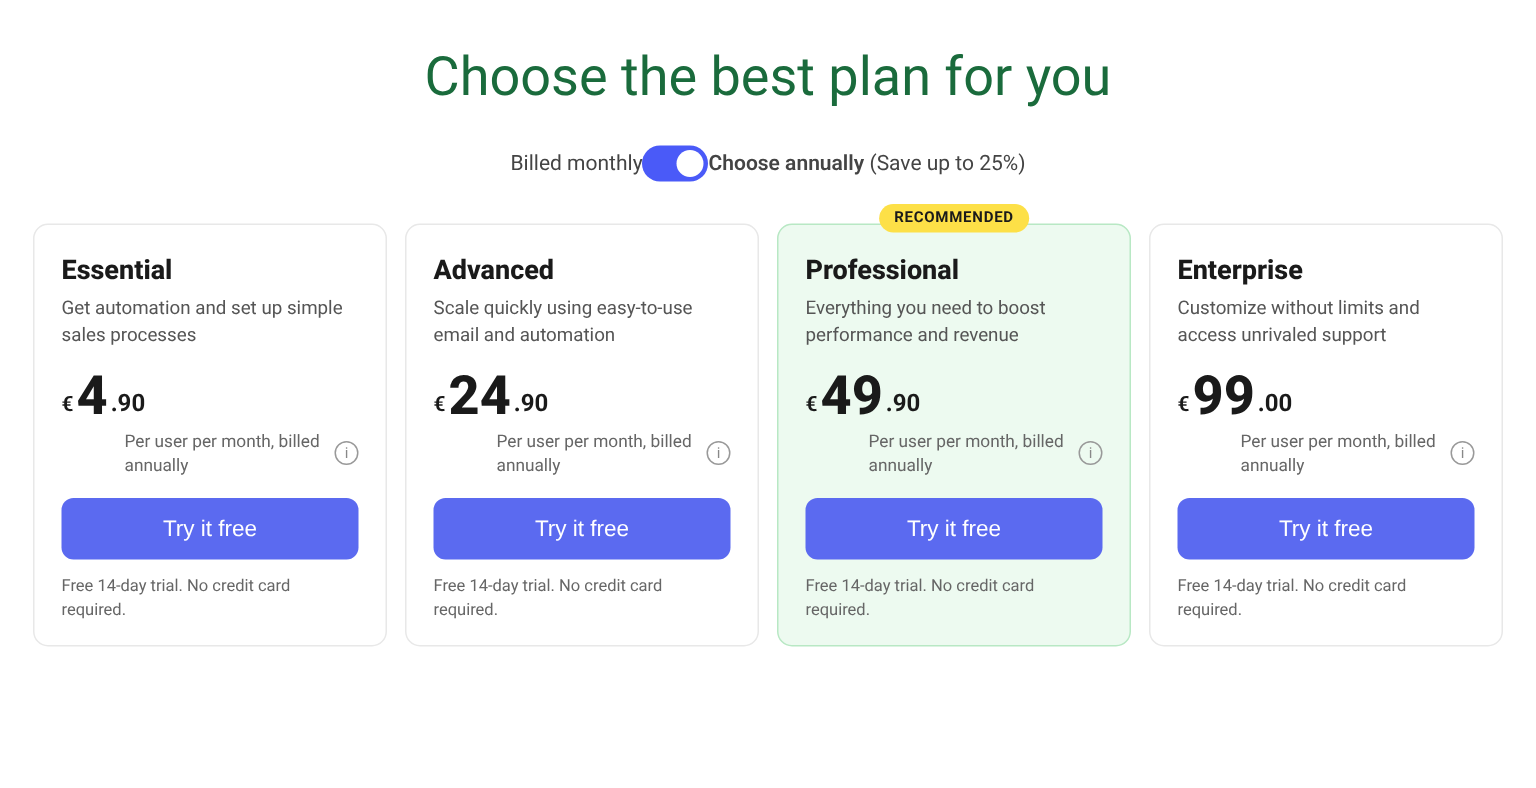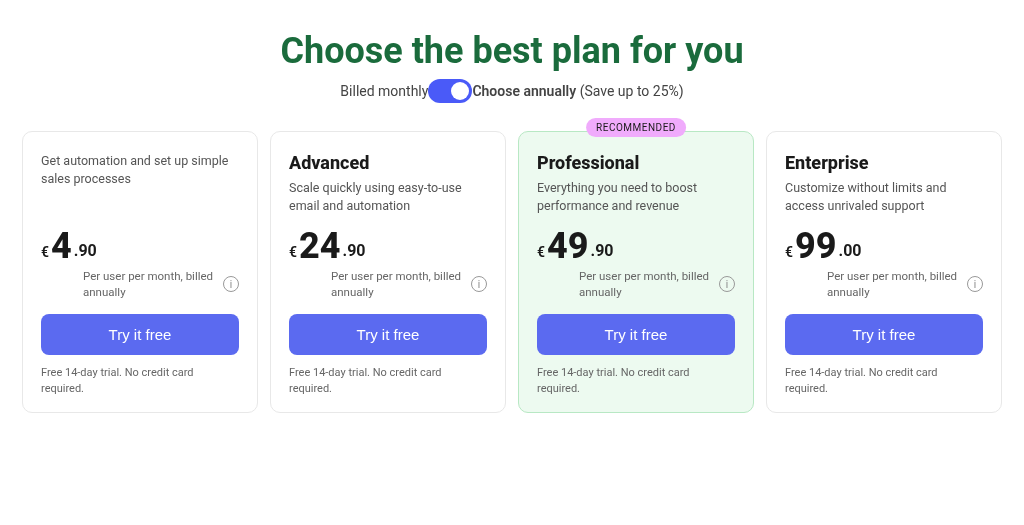--- a/index.html
+++ b/index.html
@@ -9,24 +9,24 @@
       color: #1a1a1a;
       min-height: 525px;
       display: flex;
       flex-direction: column;
       align-items: center;
       padding: 30px 20px 20px;
     }
 
     .page-title {
       font-size: 36px;
-      font-weight: 700;
+      font-weight: 400;
       color: #1a6b3c;
       text-align: center;
-      margin-bottom: 6px;
+      margin-bottom: 24px;
       line-height: 1.2;
     }
 
     .billing-toggle-row {
       display: flex;
       align-items: center;
       font-size: 14px;
       color: #444;
       margin-bottom: 28px;
     }
@@ -82,24 +82,24 @@
     .plan-card.recommended {
       background: #edfaf0;
       border-color: #b8e8c4;
     }
 
     .recommended-badge {
       position: absolute;
       top: -14px;
       left: 50%;
       transform: translateX(-50%);
-      background: #f0abfc;
+      background: #fde047;
       color: #1a1a1a;
       font-size: 10px;
-      font-weight: 400;
+      font-weight: 700;
       letter-spacing: 0.5px;
       padding: 4px 10px;
       border-radius: 20px;
       white-space: nowrap;
     }
 
     .plan-name {
       font-size: 18px;
       font-weight: 800;
       color: #1a1a1a;
@@ -203,20 +203,21 @@
   </div>
   <span class="billing-annually-label">
     <span>Choose annually</span>
     <span class="billing-save">(Save up to 25%)</span>
   </span>
 </div>
 
 <div class="plans-grid" id="plans-grid">
 <div class="plan-card">
 
+      <div class="plan-name">Essential</div>
       <div class="plan-desc">Get automation and set up simple sales processes</div>
       <div class="plan-price-row">
         <span class="currency">€</span>
         <span class="price-main">4</span>
         <span class="price-decimal">.90</span>
       </div>
       <div class="price-info-row">
         <span class="price-note">Per user per month, billed annually</span>
         <div class="info-icon">i</div>
       </div>

